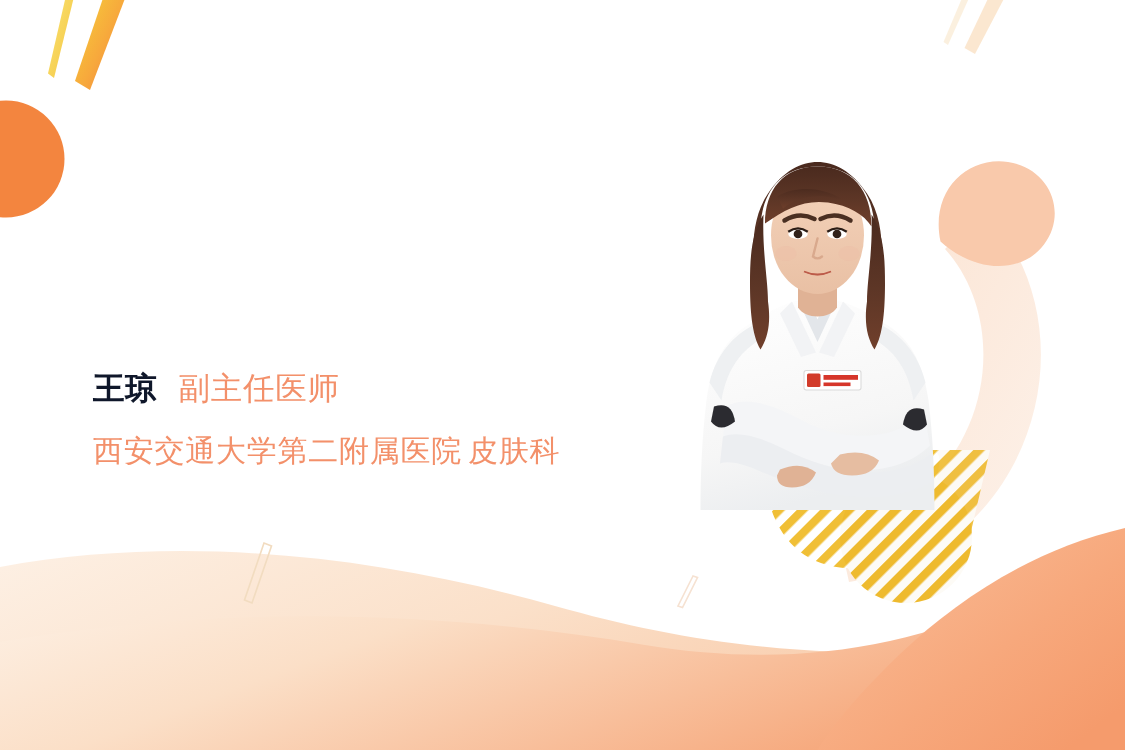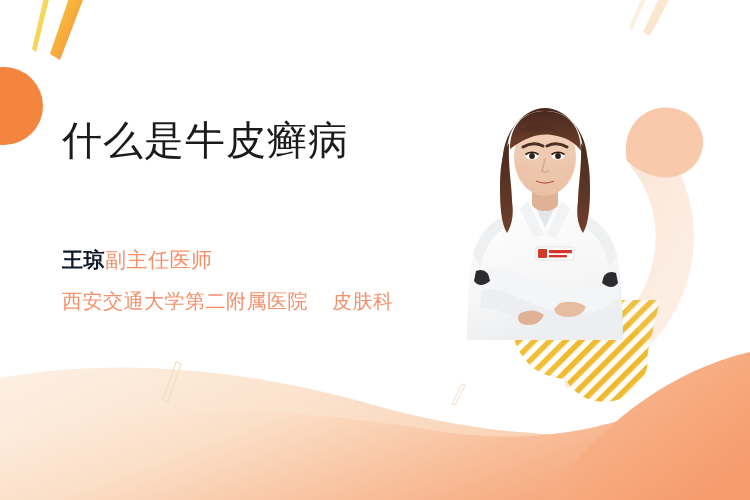--- a/index.html
+++ b/index.html
@@ -57,34 +57,34 @@
     white-space: nowrap;
   }
   #doctor-name {
     font-weight: bold;
     color: #0f172a;
     letter-spacing: 0.5px;
   }
   #doctor-rank {
     color: #f3906a;
     letter-spacing: 0.5px;
-    margin-left: 0;
+    margin-left: 14px;
   }
   #affiliation {
     position: absolute;
     left: 62px;
     top: 289px;
     font-size: 20px;
     color: #f3906a;
     letter-spacing: 0.5px;
     white-space: nowrap;
     line-height: 1.2;
   }
   #department {
-    margin-left: 24px;
+    margin-left: 4px;
   }
 </style>
 </head>
 <body>
 
 <div id="card">
 
   <svg id="bg-svg" viewBox="0 0 750 500" aria-hidden="true">
     <defs>
       <linearGradient id="gradStripeA" x1="0" y1="0" x2="1" y2="1">
@@ -314,21 +314,20 @@
 
     <g>
       <rect x="96" y="152" width="38" height="13" rx="1.5" fill="#ffffff" stroke="#d9d9d9" stroke-width="0.7"></rect>
       <rect x="98" y="154" width="9" height="9" rx="1" fill="#d23b2a"></rect>
       <rect x="109" y="155" width="23" height="3.2" fill="#d6362a"></rect>
       <rect x="109" y="160" width="18" height="2.4" fill="#d6362a"></rect>
     </g>
   </svg>
 
   <div class="text-layer">
-    <div id="title">什么是牛皮癣病</div>
 
     <div id="byline">
       <span id="doctor-name">王琼</span><span id="doctor-rank">副主任医师</span>
     </div>
 
     <div id="affiliation">
       <span id="hospital">西安交通大学第二附属医院</span><span id="department">皮肤科</span>
     </div>
   </div>
 

